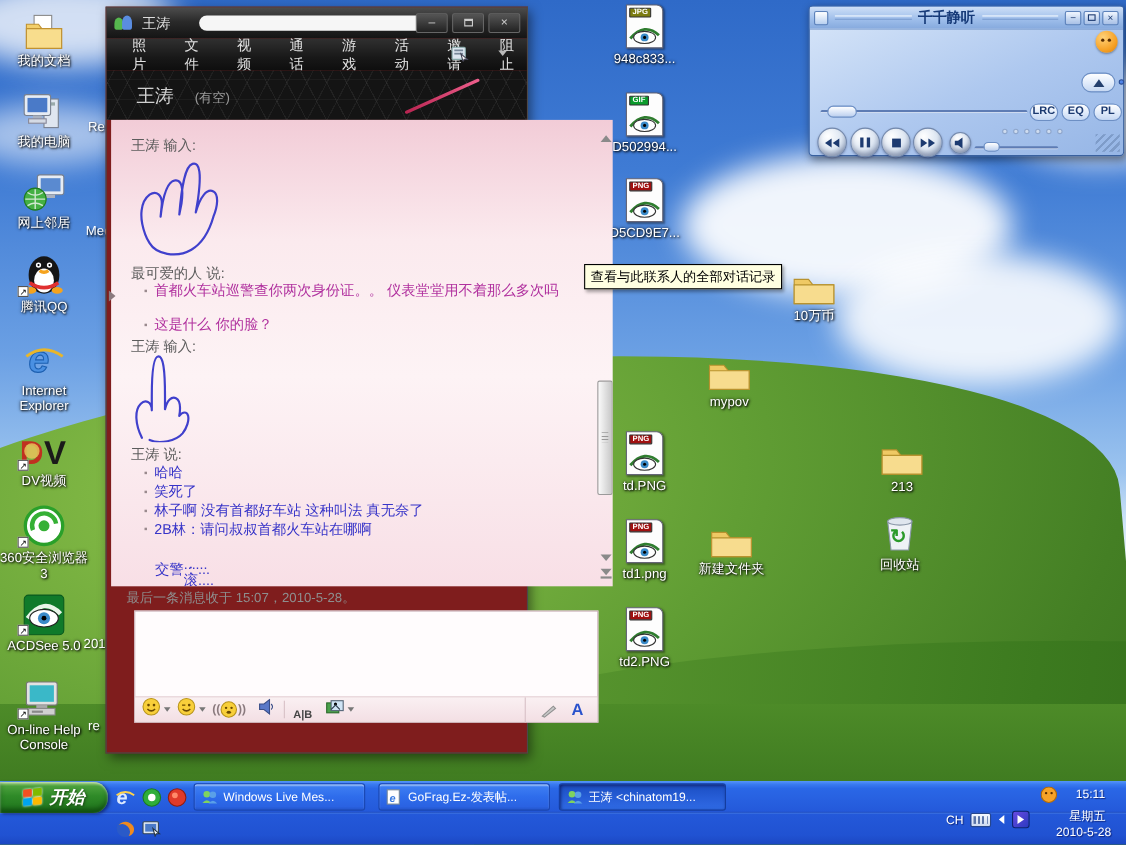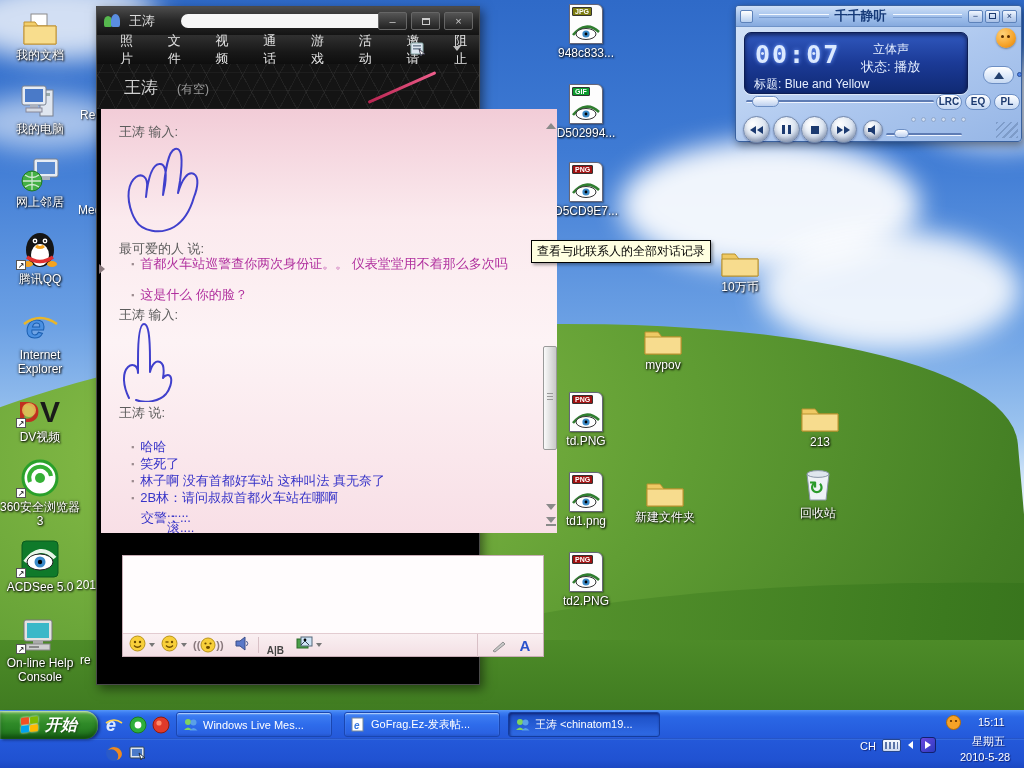--- a/index.html
+++ b/index.html
@@ -31,21 +31,21 @@
   .imgfile .badge { position:absolute; left:2px; top:2px; padding:0 2px; font-size:7px; font-weight:bold; color:#fff;
     border:1px solid #333; border-radius:1px; }
   .badge-jpg{ background:#7c7c10;} .badge-gif{ background:#0b9c2c;} .badge-png{ background:#a01010;}
   .imgfile svg { position:absolute; left:1px; bottom:2px; }
   .folder-ic svg, .glyph svg { display:block; }
   .tooltip { position:absolute; left:531px; top:240px; z-index:60; background:#ffffe1; border:1px solid #000;
     font-size:12px; padding:2px 5px; color:#000; white-space:nowrap; box-shadow:2px 2px 3px rgba(0,0,0,.35); }
 
   
   #chat { position:absolute; left:96px; top:6px; width:384px; height:679px; z-index:20;
-    background:#000000; border:1px solid #4a4a4a; box-shadow:3px 4px 10px rgba(0,0,0,.5); }
+    background:#7f1d1d; border:1px solid #4a4a4a; box-shadow:3px 4px 10px rgba(0,0,0,.5); }
   .c-title { position:absolute; left:0; top:0; width:100%; height:28px;
     background:linear-gradient(#4c4c4c,#2a2a2a 45%,#141414); display:flex; align-items:center; }
   .c-title .t-name { color:#ddd; font-size:13px; margin-left:8px; }
   .redact { position:absolute; left:84px; top:7px; width:212px; height:14px; background:#fff; border-radius:7px; opacity:.96; }
   .winbtn { position:absolute; top:5px; width:29px; height:18px; background:linear-gradient(#555,#222);
     border:1px solid #666; border-radius:2px; color:#ccc; font-size:11px; line-height:16px; text-align:center; }
   .buddyicon { width:18px; height:16px; margin-left:6px; position:relative; }
   .buddyicon i { position:absolute; border-radius:50% 50% 20% 20%; }
   .c-menu { position:absolute; left:0; top:28px; width:100%; height:29px;
     background:linear-gradient(#303030,#181818 60%,#0e0e0e); display:flex; align-items:center; }
@@ -60,21 +60,21 @@
   .c-header .h-name { position:absolute; left:27px; top:12px; color:#cfcfcf; font-size:17px; }
   .c-header .h-status { position:absolute; left:80px; top:17px; color:#9b9b9b; font-size:12px; }
   .redline { position:absolute; left:268px; top:22px; width:74px; height:3px; background:linear-gradient(90deg,#b82450,#ef5f8d);
     transform:rotate(-24deg); border-radius:2px; }
   .c-history { position:absolute; left:4px; top:102px; width:456px; height:424px; overflow:hidden;
     background:linear-gradient(#f2ccd7, #fbeaee 26%, #fdf3f5 55%, #f8dfe6); }
   .msg-label { position:absolute; left:18px; color:#5c5c5c; font-size:13px; }
   .msg { position:absolute; left:30px; font-size:13px; max-width:404px; }
   .msg::before { content:"▪"; color:#9a8a8e; font-size:9px; margin-right:6px; vertical-align:1px; }
   .msg.peer { color:#b0309e; }
-  .msg.self { color:#3734c8;margin-top:17px; }
+  .msg.self { color:#3734c8; }
   .msg-cont { position:absolute; color:#3734c8; font-size:13px; }
   .ink { position:absolute; }
   .expand-handle { position:absolute; left:2px; top:257px; width:0; height:0;
     border-top:5px solid transparent; border-bottom:5px solid transparent; border-left:6px solid #8a7a7e; }
   
   .sb-arrow { position:absolute; left:445px; width:0; height:0; border-left:5px solid transparent; border-right:5px solid transparent; }
   .sb-up { border-bottom:6px solid #8a8a8a; top:14px; }
   .sb-down { border-top:6px solid #8a8a8a; top:395px; }
   .sb-jump { border-top:6px solid #8a8a8a; top:408px; }
   .sb-jumpbar { position:absolute; left:445px; top:415px; width:10px; height:2px; background:#8a8a8a; }
@@ -510,20 +510,21 @@
     <div class="msg-cont" style="left:66px;top:396px">......</div>
     <div class="msg-cont" style="left:66px;top:410px">滚....</div>
     <div class="sb-arrow sb-up"></div>
     <div class="sb-thumb"></div>
     <div class="sb-arrow sb-down"></div>
     <div class="sb-arrow sb-jump"></div>
     <div class="sb-jumpbar"></div>
   </div>
   <div class="expand-handle"></div>
 
+  <div class="c-status">最后一条消息收于 15:07，2010-5-28。</div>
 
   <div class="inputwrap">
     <textarea class="inputarea" style=""></textarea>
     <div class="fmtbar">
       <span style="margin-left:6px">
         <svg width="17" height="17">
             <circle cx="8.5" cy="8.5" r="7.5" fill="#f8cf3a" stroke="#b8941a"></circle>
             <circle cx="6" cy="7" r="1.2" fill="#6b4a00"></circle>
             <circle cx="11" cy="7" r="1.2" fill="#6b4a00"></circle>
             <path d="M5,10.5 q3.5,3.5 7,0" stroke="#6b4a00" stroke-width="1.3" fill="none"></path>
@@ -582,26 +583,20 @@
 <div id="player">
   <div class="p-title">
     <div class="p-appicon"></div>
     <div class="ridge"></div>
     <span class="pt-text">千千静听</span>
     <div class="ridge"></div>
     <div class="p-sysbtn">−</div>
     <div class="p-sysbtn"><span style="display:inline-block;width:7px;height:6px;border:1px solid #1c3a70"></span></div>
     <div class="p-sysbtn" style="margin-right:4px">×</div>
   </div>
-  <div class="lcd">
-    <div class="time">00:07</div>
-    <div class="chan">立体声</div>
-    <div class="stat">状态: 播放</div>
-    <div class="track">标题: Blue and Yellow</div>
-  </div>
   <div class="mascot">
       <i style="left:5px"></i>
       <i style="left:11px"></i>
     </div>
   <div class="ovalbtn ejectbtn"></div>
   <div class="led-dot"></div>
   <div class="groove pgroove"></div>
   <div class="sthumb pthumb"></div>
   <div class="ovalbtn btn-lrc">LRC</div>
   <div class="ovalbtn btn-eq">EQ</div>

